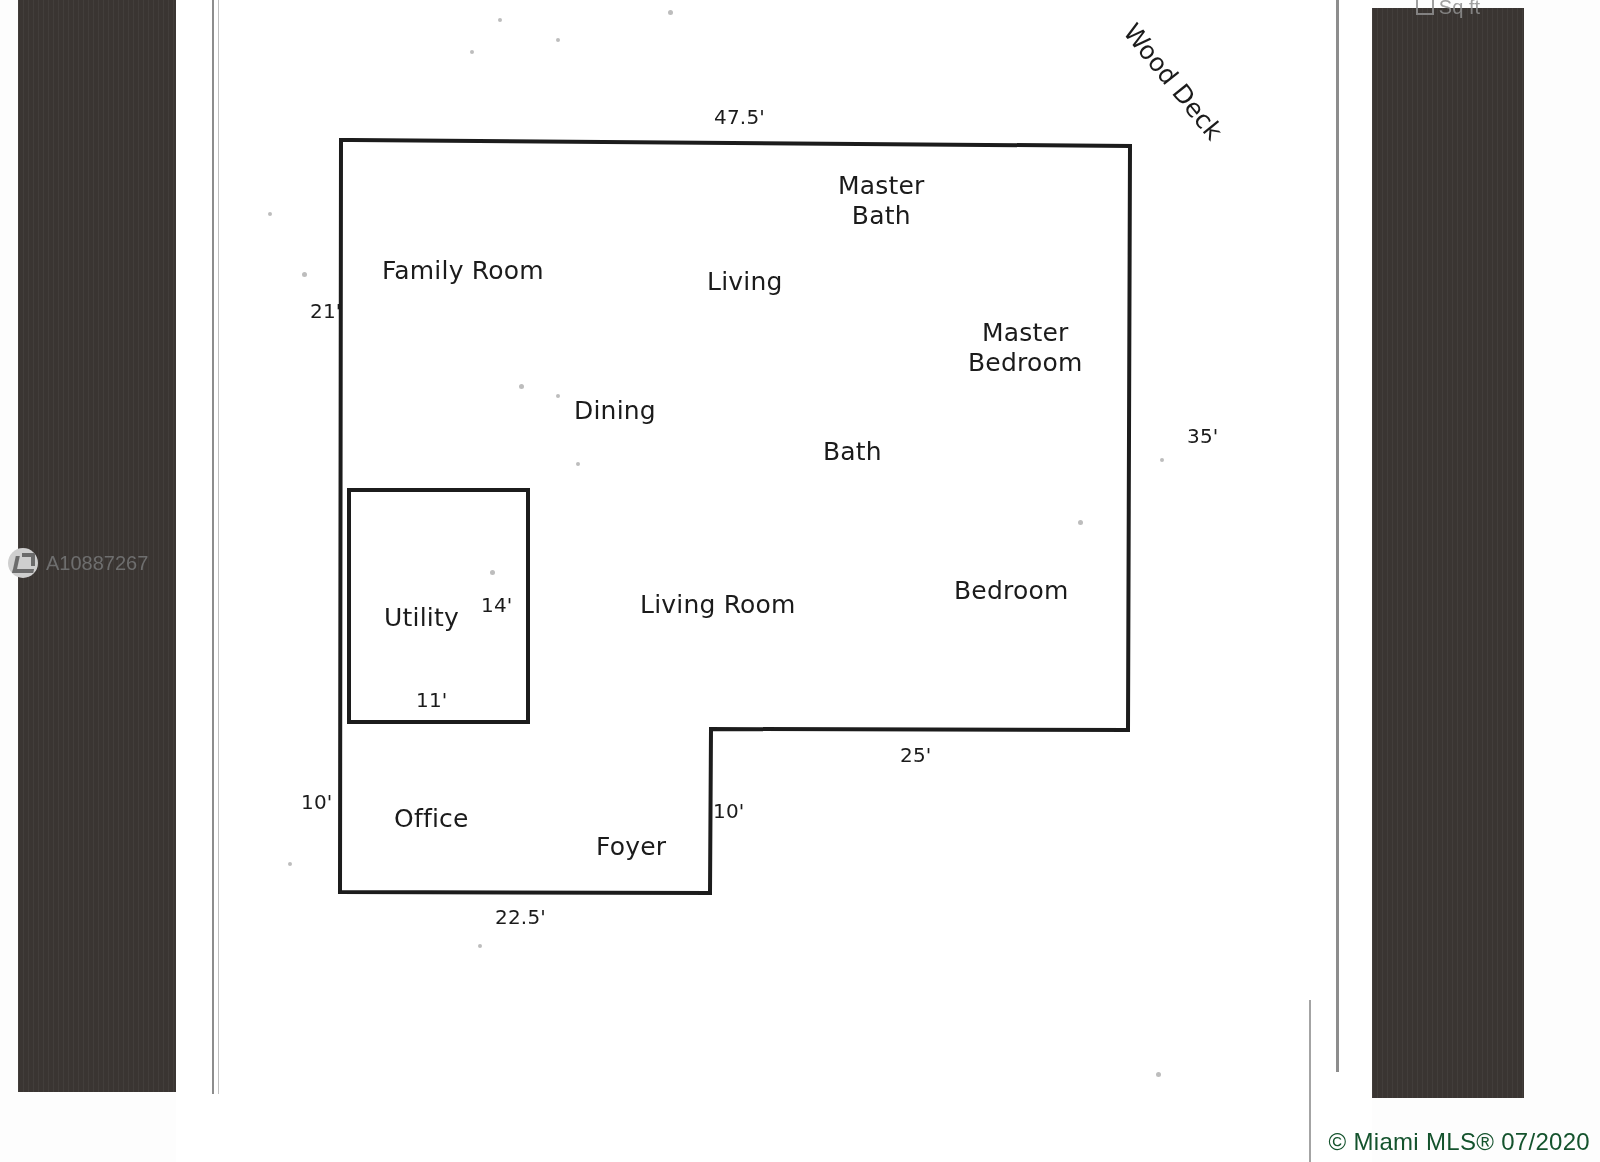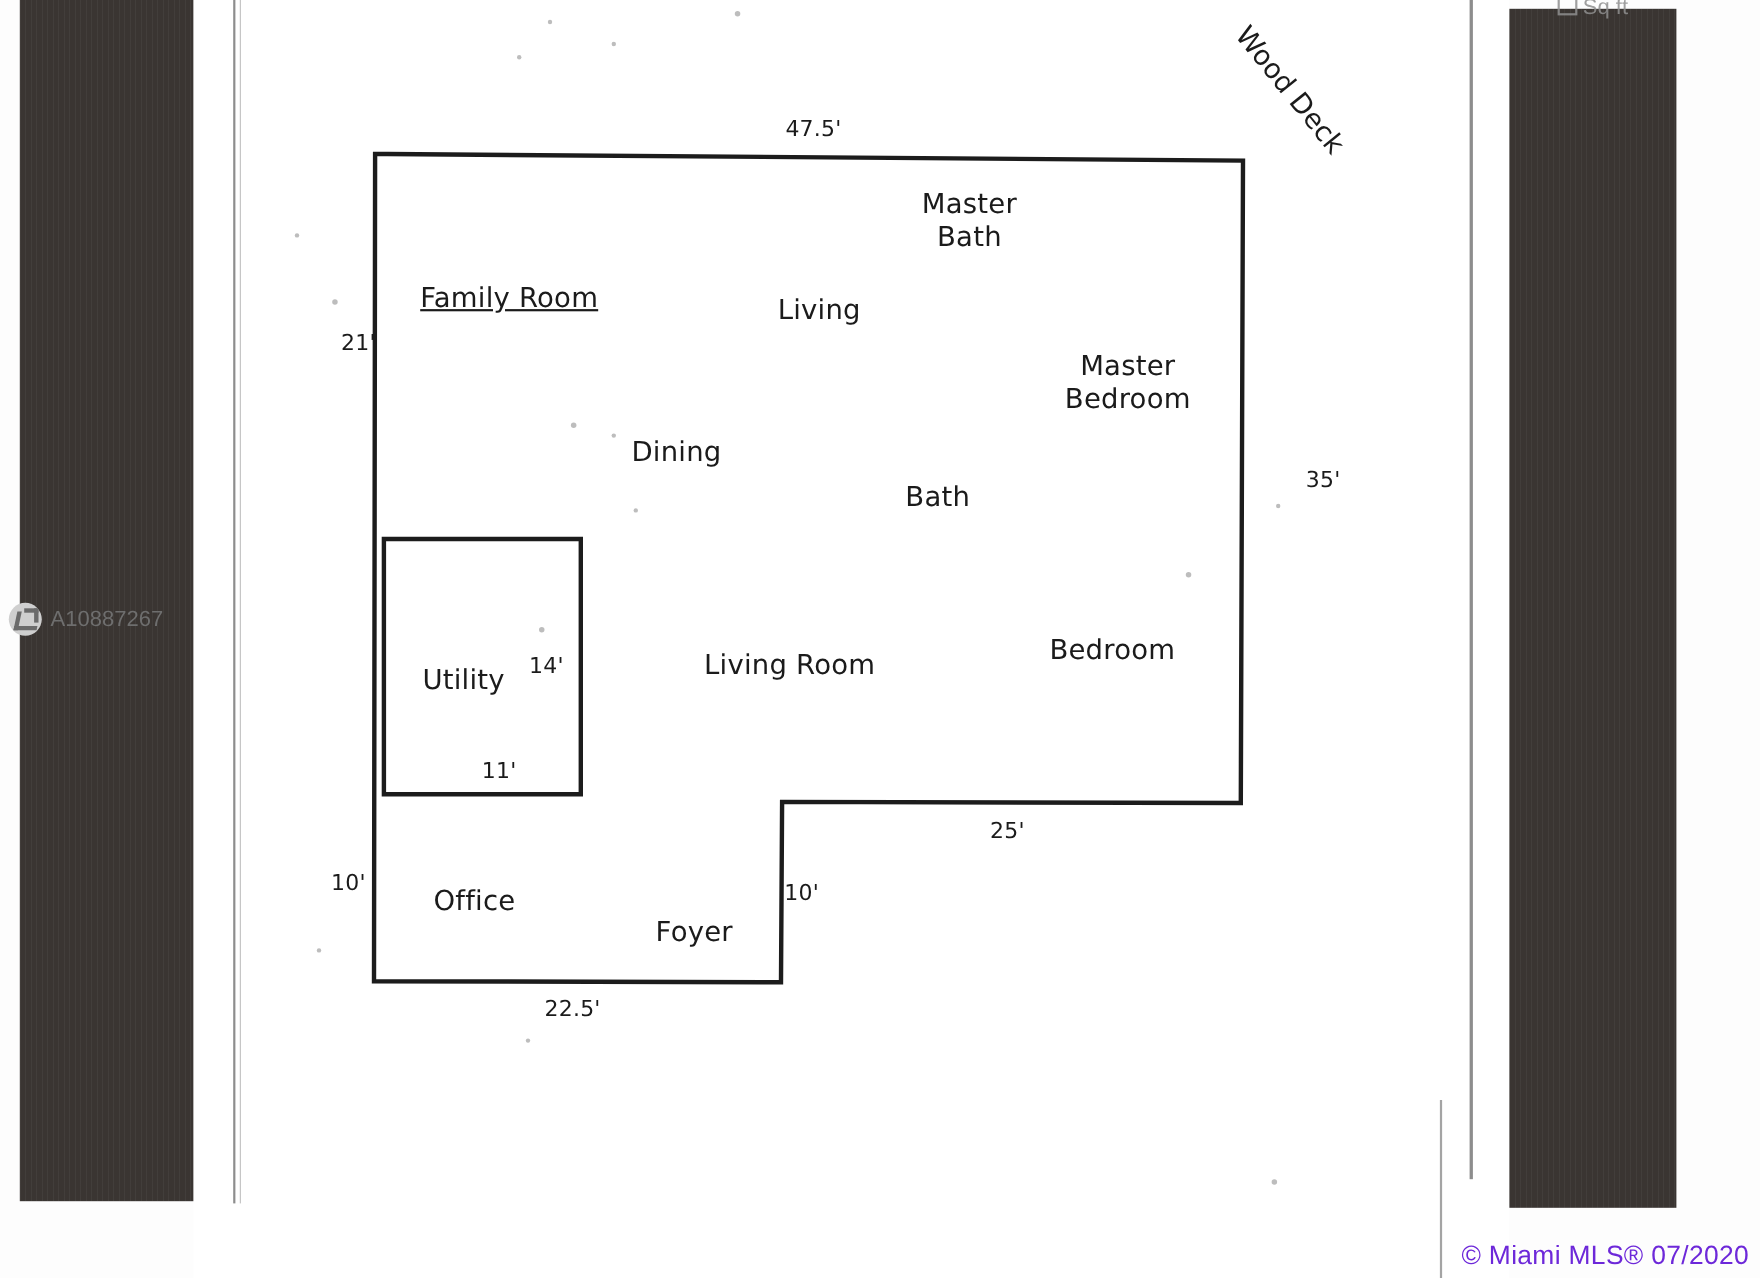--- a/index.html
+++ b/index.html
@@ -108,21 +108,21 @@
     position: absolute;
     left: 14px; top: 5px;
     width: 9px; height: 9px;
     border-top: 4px solid #6b6b6b;
     border-right: 4px solid #6b6b6b;
   }
 
   .mls-footer {
     position: absolute;
     right: 10px; bottom: 6px;
-    color: #6d28d9;
+    color: #14532d;
     font-size: 24px;
     font-family: "Liberation Sans", sans-serif;
     letter-spacing: .3px;
   }
 
   .corner-mark {
     position: absolute;
     right: 120px; top: -4px;
     color: #8f8f8f;
     font-size: 20px;
@@ -171,39 +171,39 @@
   <div class="speck" style="left:478px;top:944px;width:4px;height:4px;"></div>
   <div class="speck" style="left:1156px;top:1072px;width:5px;height:5px;"></div>
 
   <svg class="plan-svg" viewBox="0 0 1600 1162">
 
     <path d="M 352 140 L 1130 146 L 1128 730 L 711 729 L 710 893 L 340 892 L 341 140 Z" fill="none" stroke="#1c1c1c" stroke-width="4" stroke-linejoin="miter"></path>
 
     <path d="M 349 490 L 528 490 L 528 722 L 349 722 Z" fill="none" stroke="#1c1c1c" stroke-width="4" stroke-linejoin="miter"></path>
   </svg>
 
-  <div class="lbl" style="left:382px;top:256px;text-decoration:underline;">Family Room</div>
+  <div class="lbl" style="left:382px;top:256px;">Family Room</div>
   <div class="lbl center" style="left:838px;top:171px;">Master
 Bath</div>
   <div class="lbl" style="left:707px;top:267px;">Living</div>
   <div class="lbl center" style="left:968px;top:318px;">Master
 Bedroom</div>
   <div class="lbl" style="left:574px;top:396px;">Dining</div>
   <div class="lbl" style="left:823px;top:437px;">Bath</div>
   <div class="lbl" style="left:954px;top:576px;">Bedroom</div>
   <div class="lbl" style="left:640px;top:590px;">Living Room</div>
   <div class="lbl" style="left:384px;top:603px;">Utility</div>
   <div class="lbl" style="left:361px;top:804px;margin-left:33px;">Office</div>
   <div class="lbl" style="left:596px;top:832px;">Foyer</div>
 
   <div class="lbl dim" style="left:714px;top:106px;">47.5'</div>
   <div class="lbl dim" style="left:310px;top:300px;">21'</div>
   <div class="lbl dim" style="left:1187px;top:425px;">35'</div>
   <div class="lbl dim" style="left:481px;top:594px;text-align:right;">14'</div>
-  <div class="lbl dim" style="left:416px;top:689px;margin-left:22px;">11'</div>
+  <div class="lbl dim" style="left:416px;top:689px;">11'</div>
   <div class="lbl dim" style="left:900px;top:744px;">25'</div>
   <div class="lbl dim" style="left:301px;top:791px;">10'</div>
   <div class="lbl dim" style="left:713px;top:800px;">10'</div>
   <div class="lbl dim" style="left:495px;top:906px;">22.5'</div>
 
   <div class="wood-deck">Wood Deck</div>
 
   <div class="mls-id">
     <span class="logo"></span>
     <span>A10887267</span>

